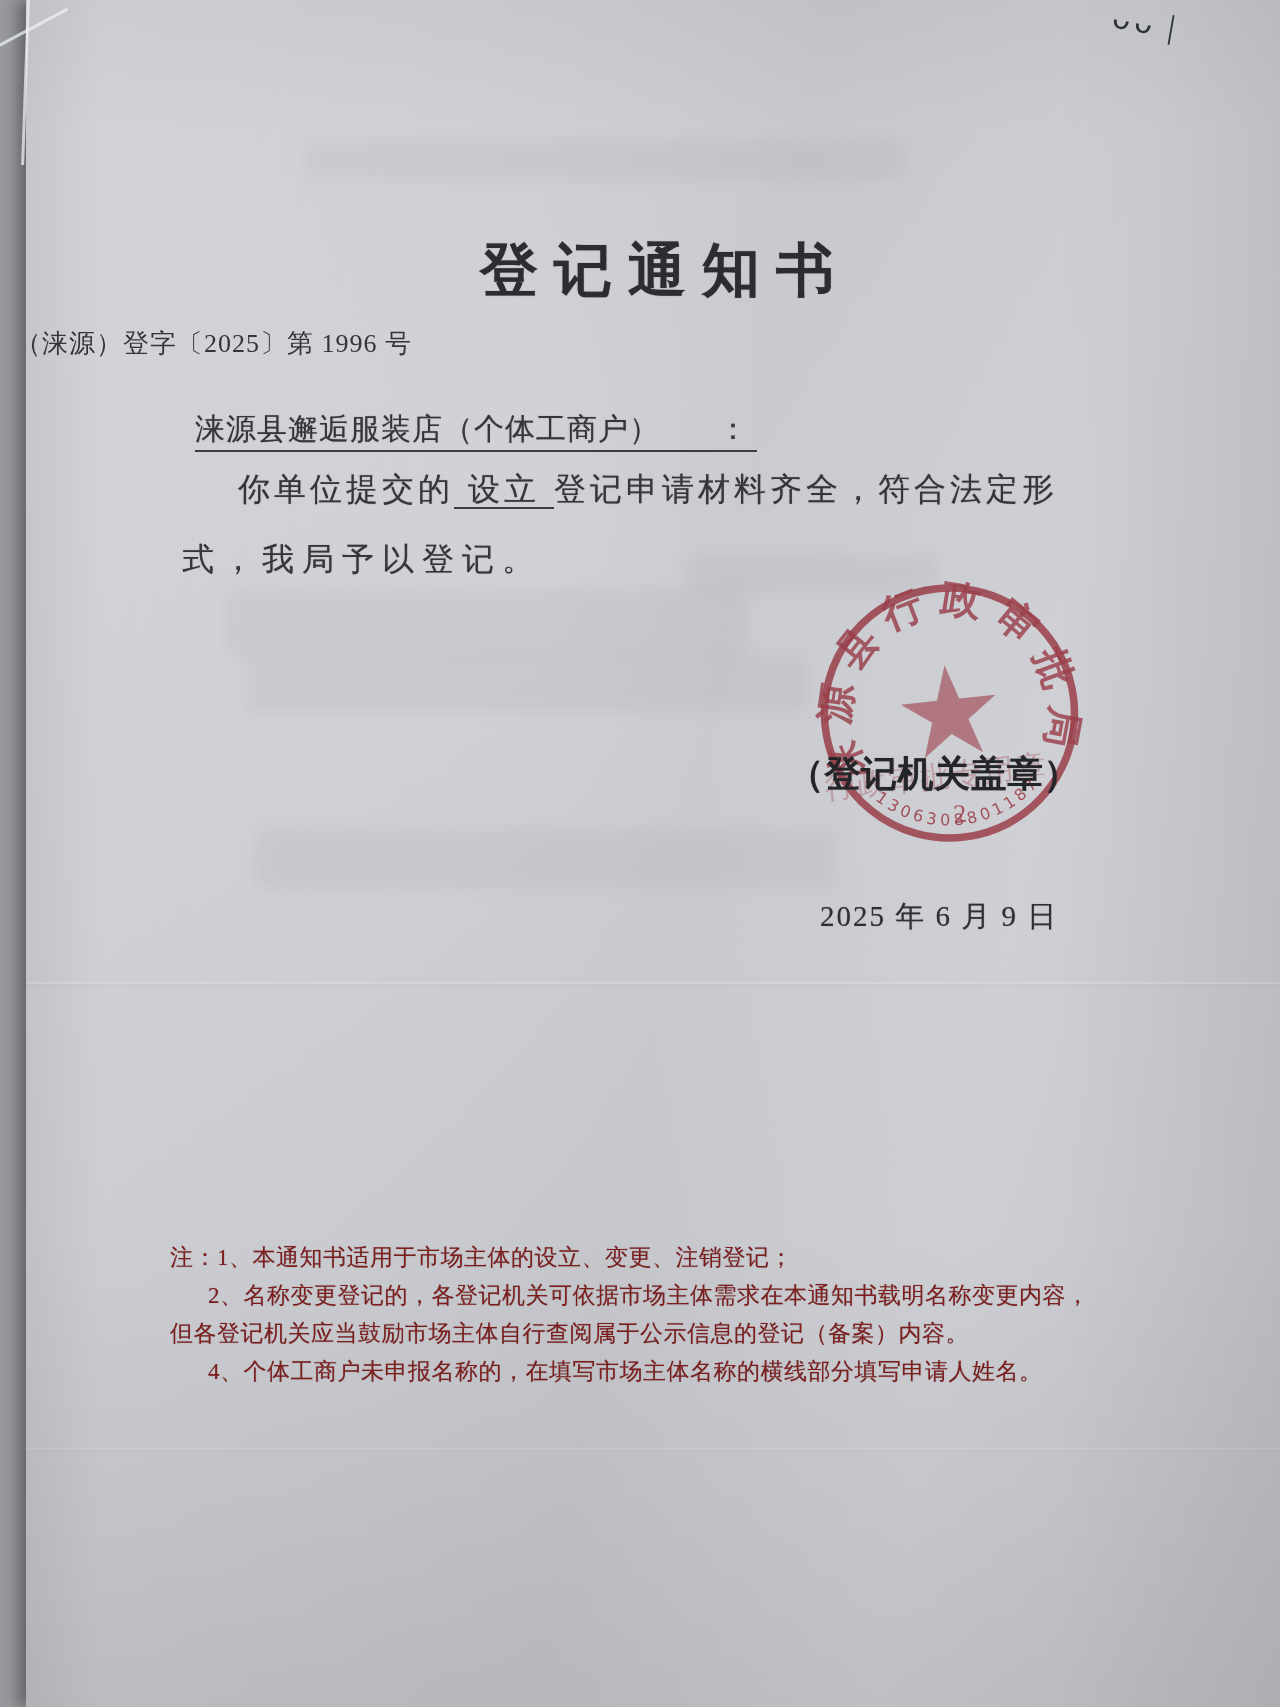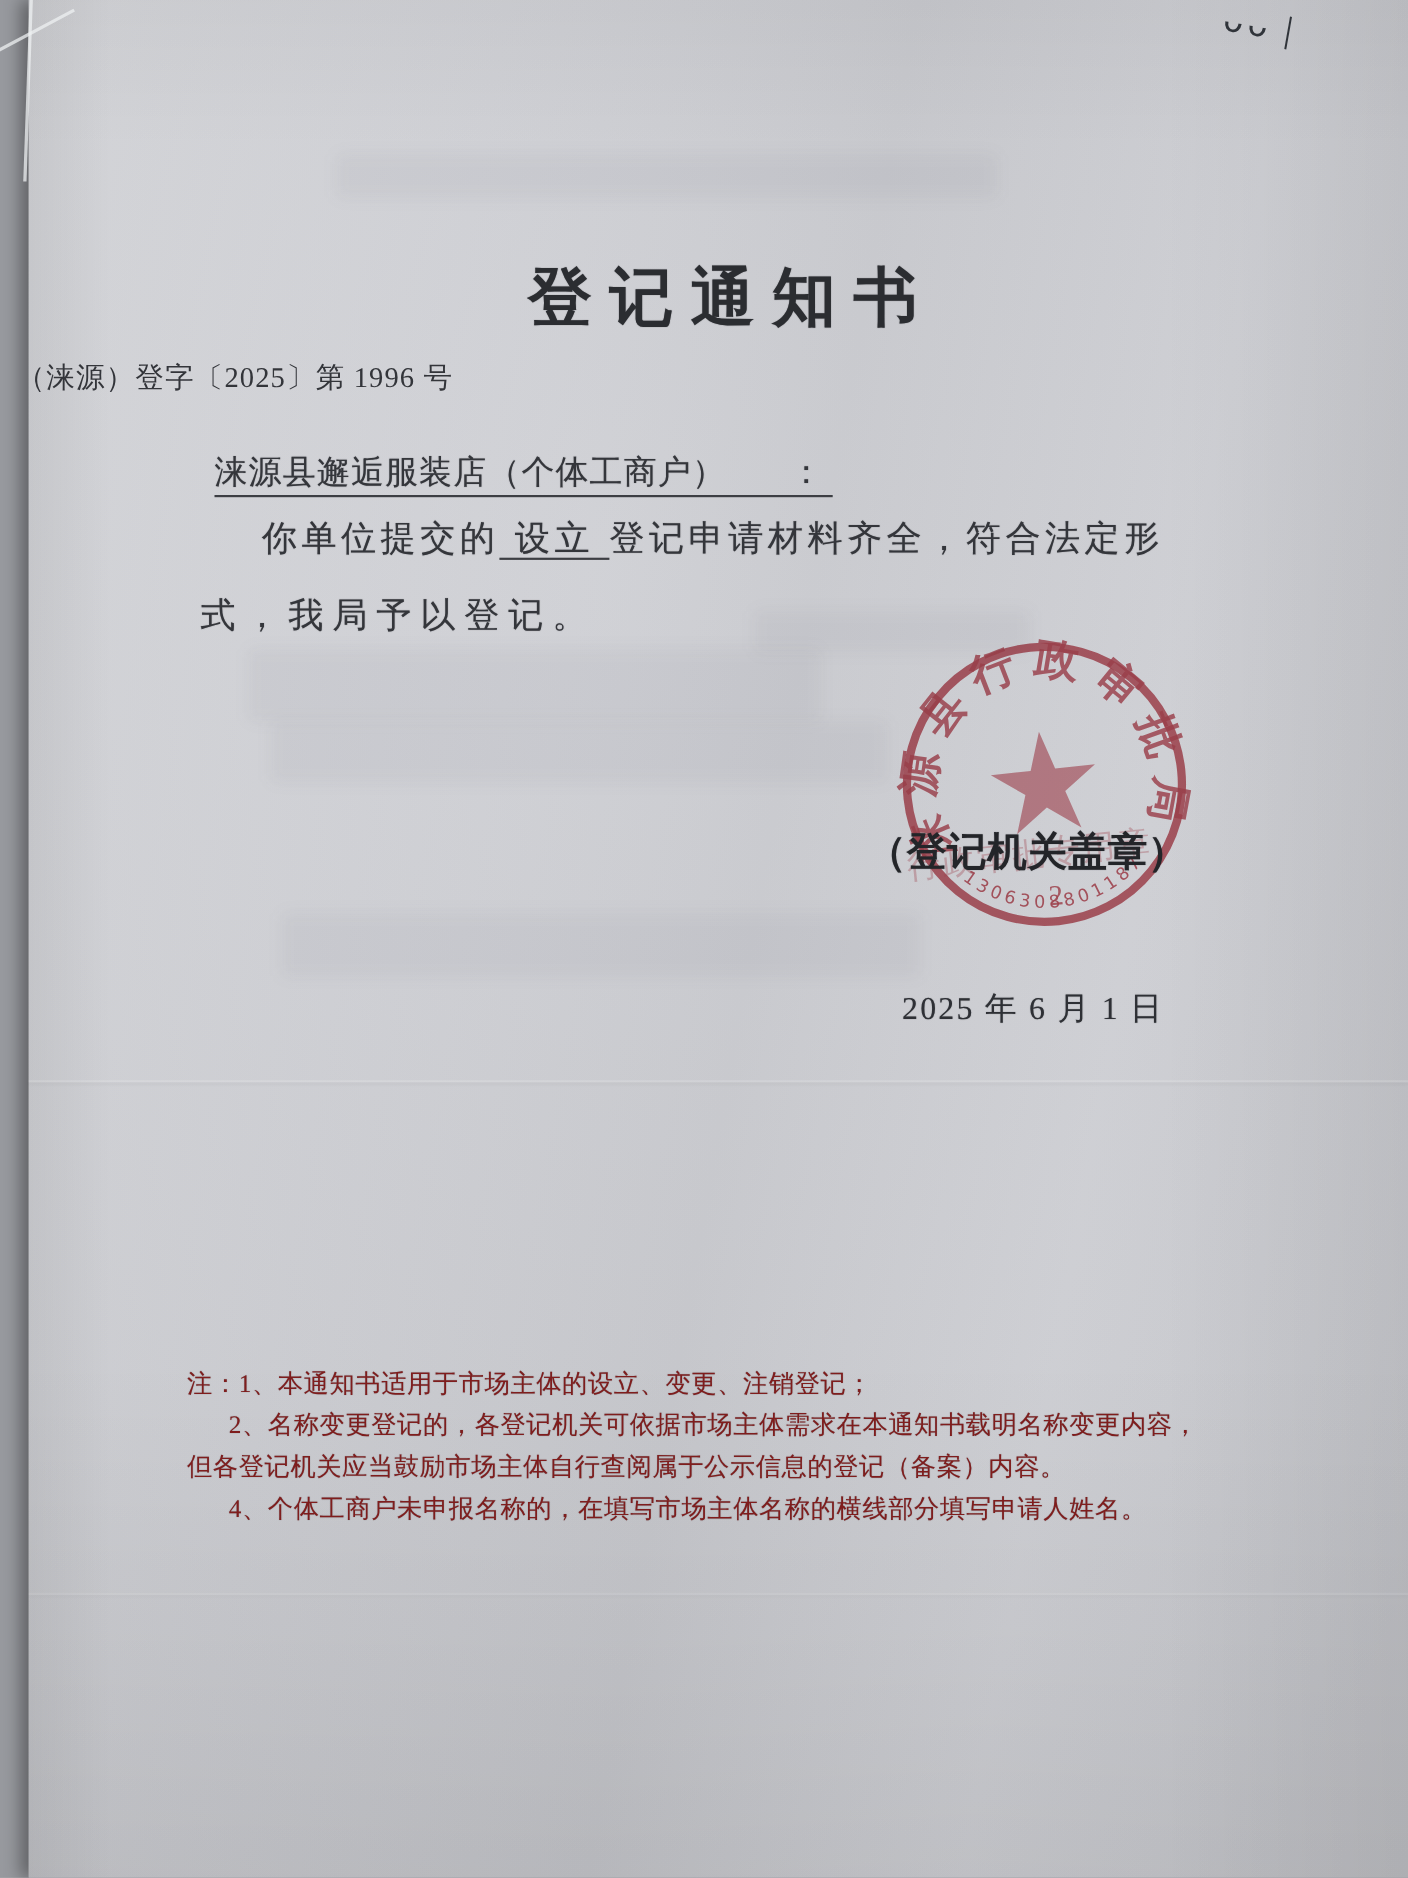--- a/index.html
+++ b/index.html
@@ -116,21 +116,21 @@
     <polygon points="140,92 151.2,126.6 187.6,126.6 158.2,147.9 169.4,182.5 140,161.1 110.6,182.5 121.8,147.9 92.4,126.6 128.8,126.6" fill="#c9606b" opacity="0.68"></polygon>
     <text x="120" y="212" text-anchor="middle" font-size="30" fill="#c4545f" opacity="0.34" letter-spacing="2">行政审批专用章</text>
     <text x="140" y="250" text-anchor="middle" font-size="26" fill="#c4545f" opacity="0.85">2</text>
     <text class="seal-serial">
       <textPath href="#arcBottom" startOffset="50%" text-anchor="middle">1306308801187</textPath>
     </text>
   </svg>
 
   <div class="seal-caption">（登记机关盖章）</div>
 
-  <div class="date">2025 年 6 月 1 日</div>
+  <div class="date">2025 年 6 月 9 日</div>
 
   <div class="notes">
     <div class="note-line">注：1、本通知书适用于市场主体的设立、变更、注销登记；</div>
     <div class="note-line note-indent">2、名称变更登记的，各登记机关可依据市场主体需求在本通知书载明名称变更内容，</div>
     <div class="note-line">但各登记机关应当鼓励市场主体自行查阅属于公示信息的登记（备案）内容。</div>
     <div class="note-line note-indent">4、个体工商户未申报名称的，在填写市场主体名称的横线部分填写申请人姓名。</div>
   </div>
 </div>
 
 </body></html>

